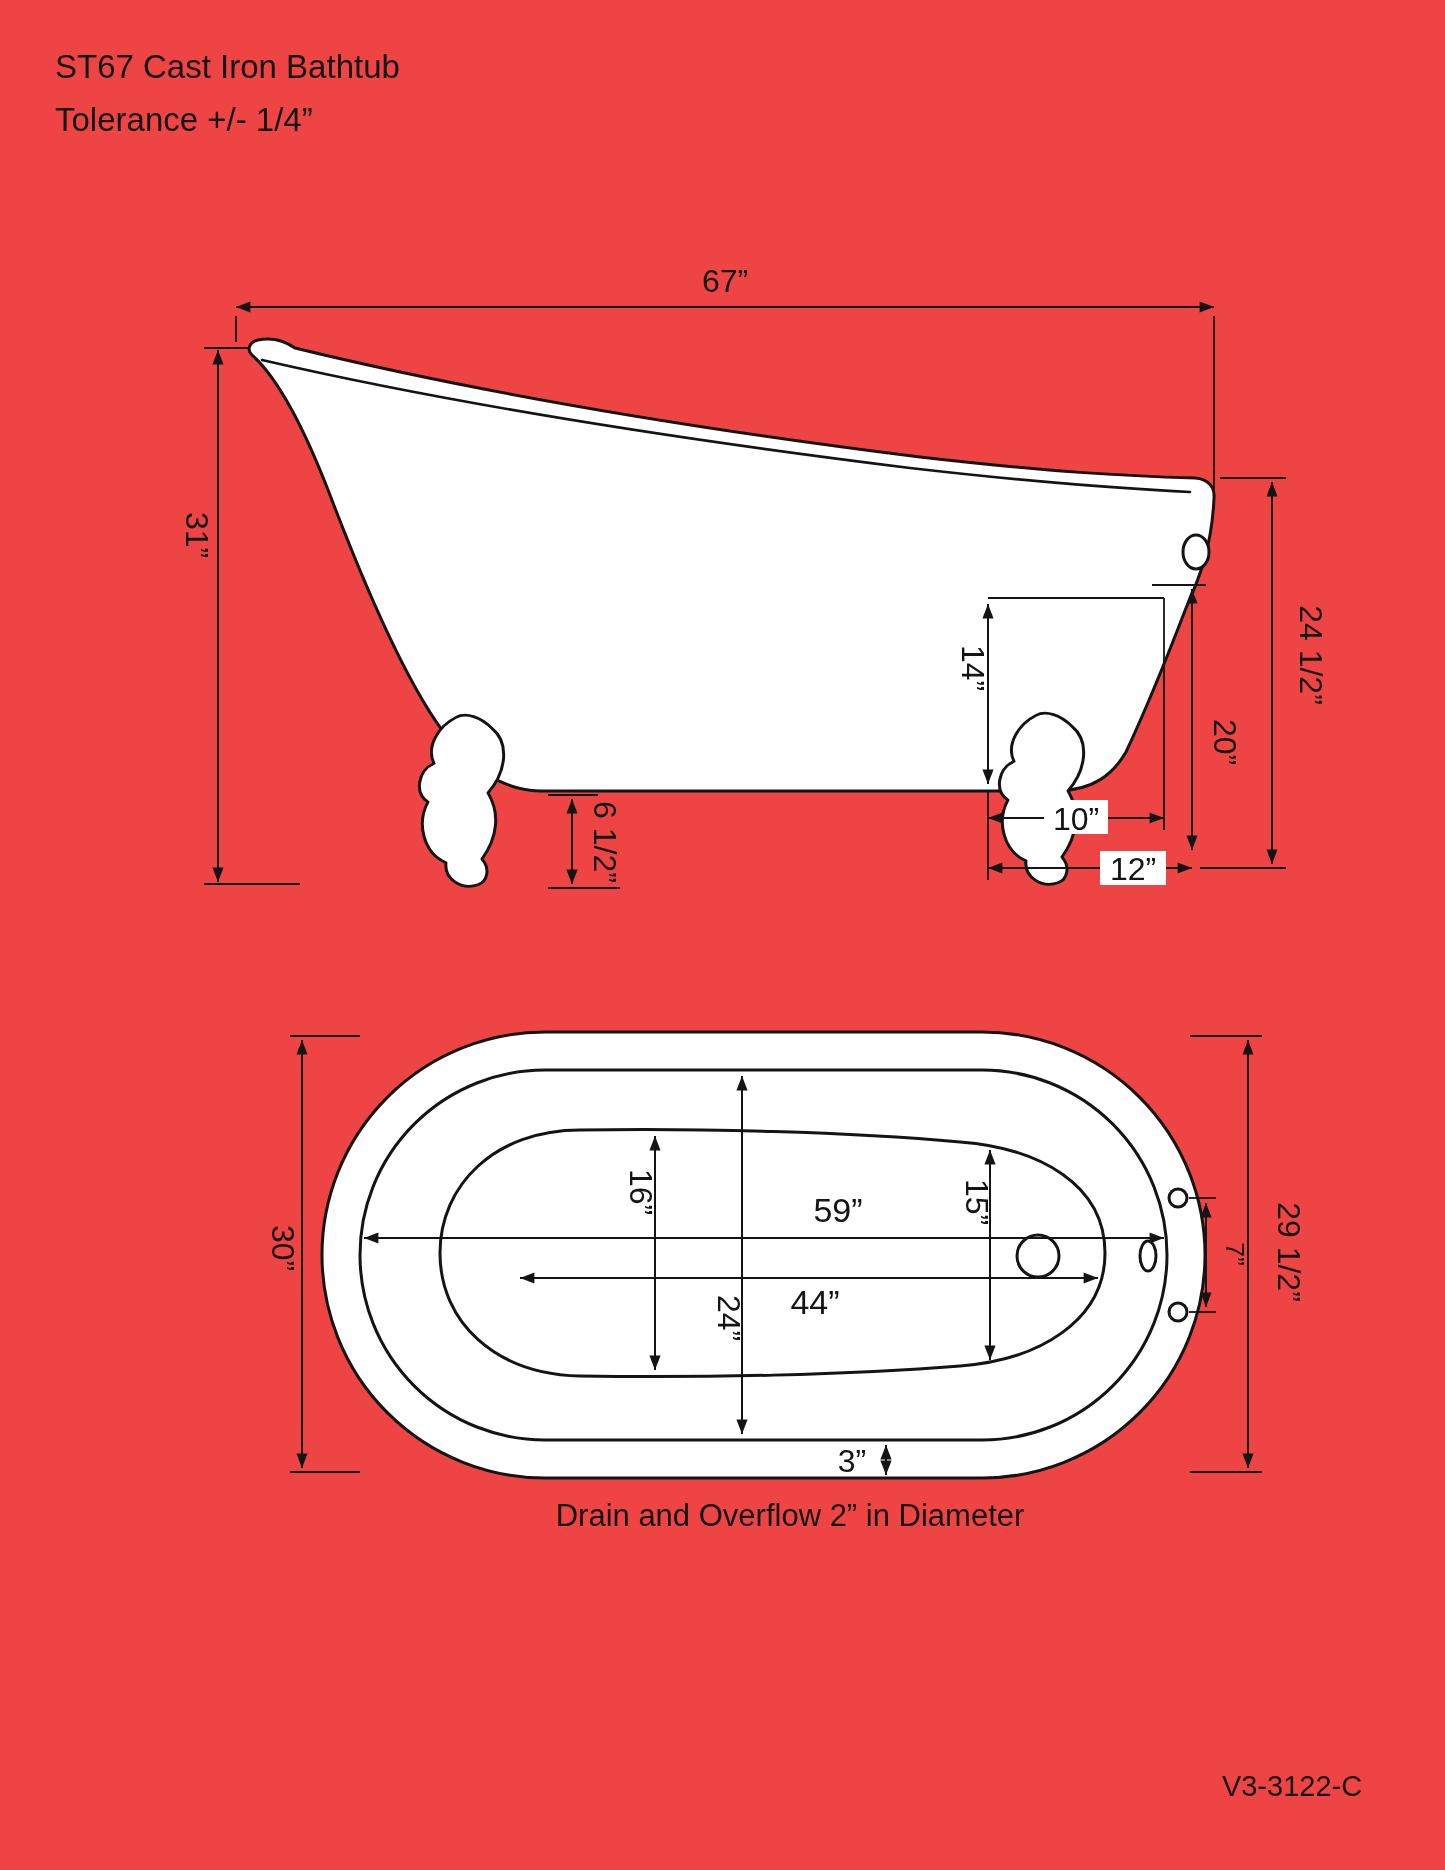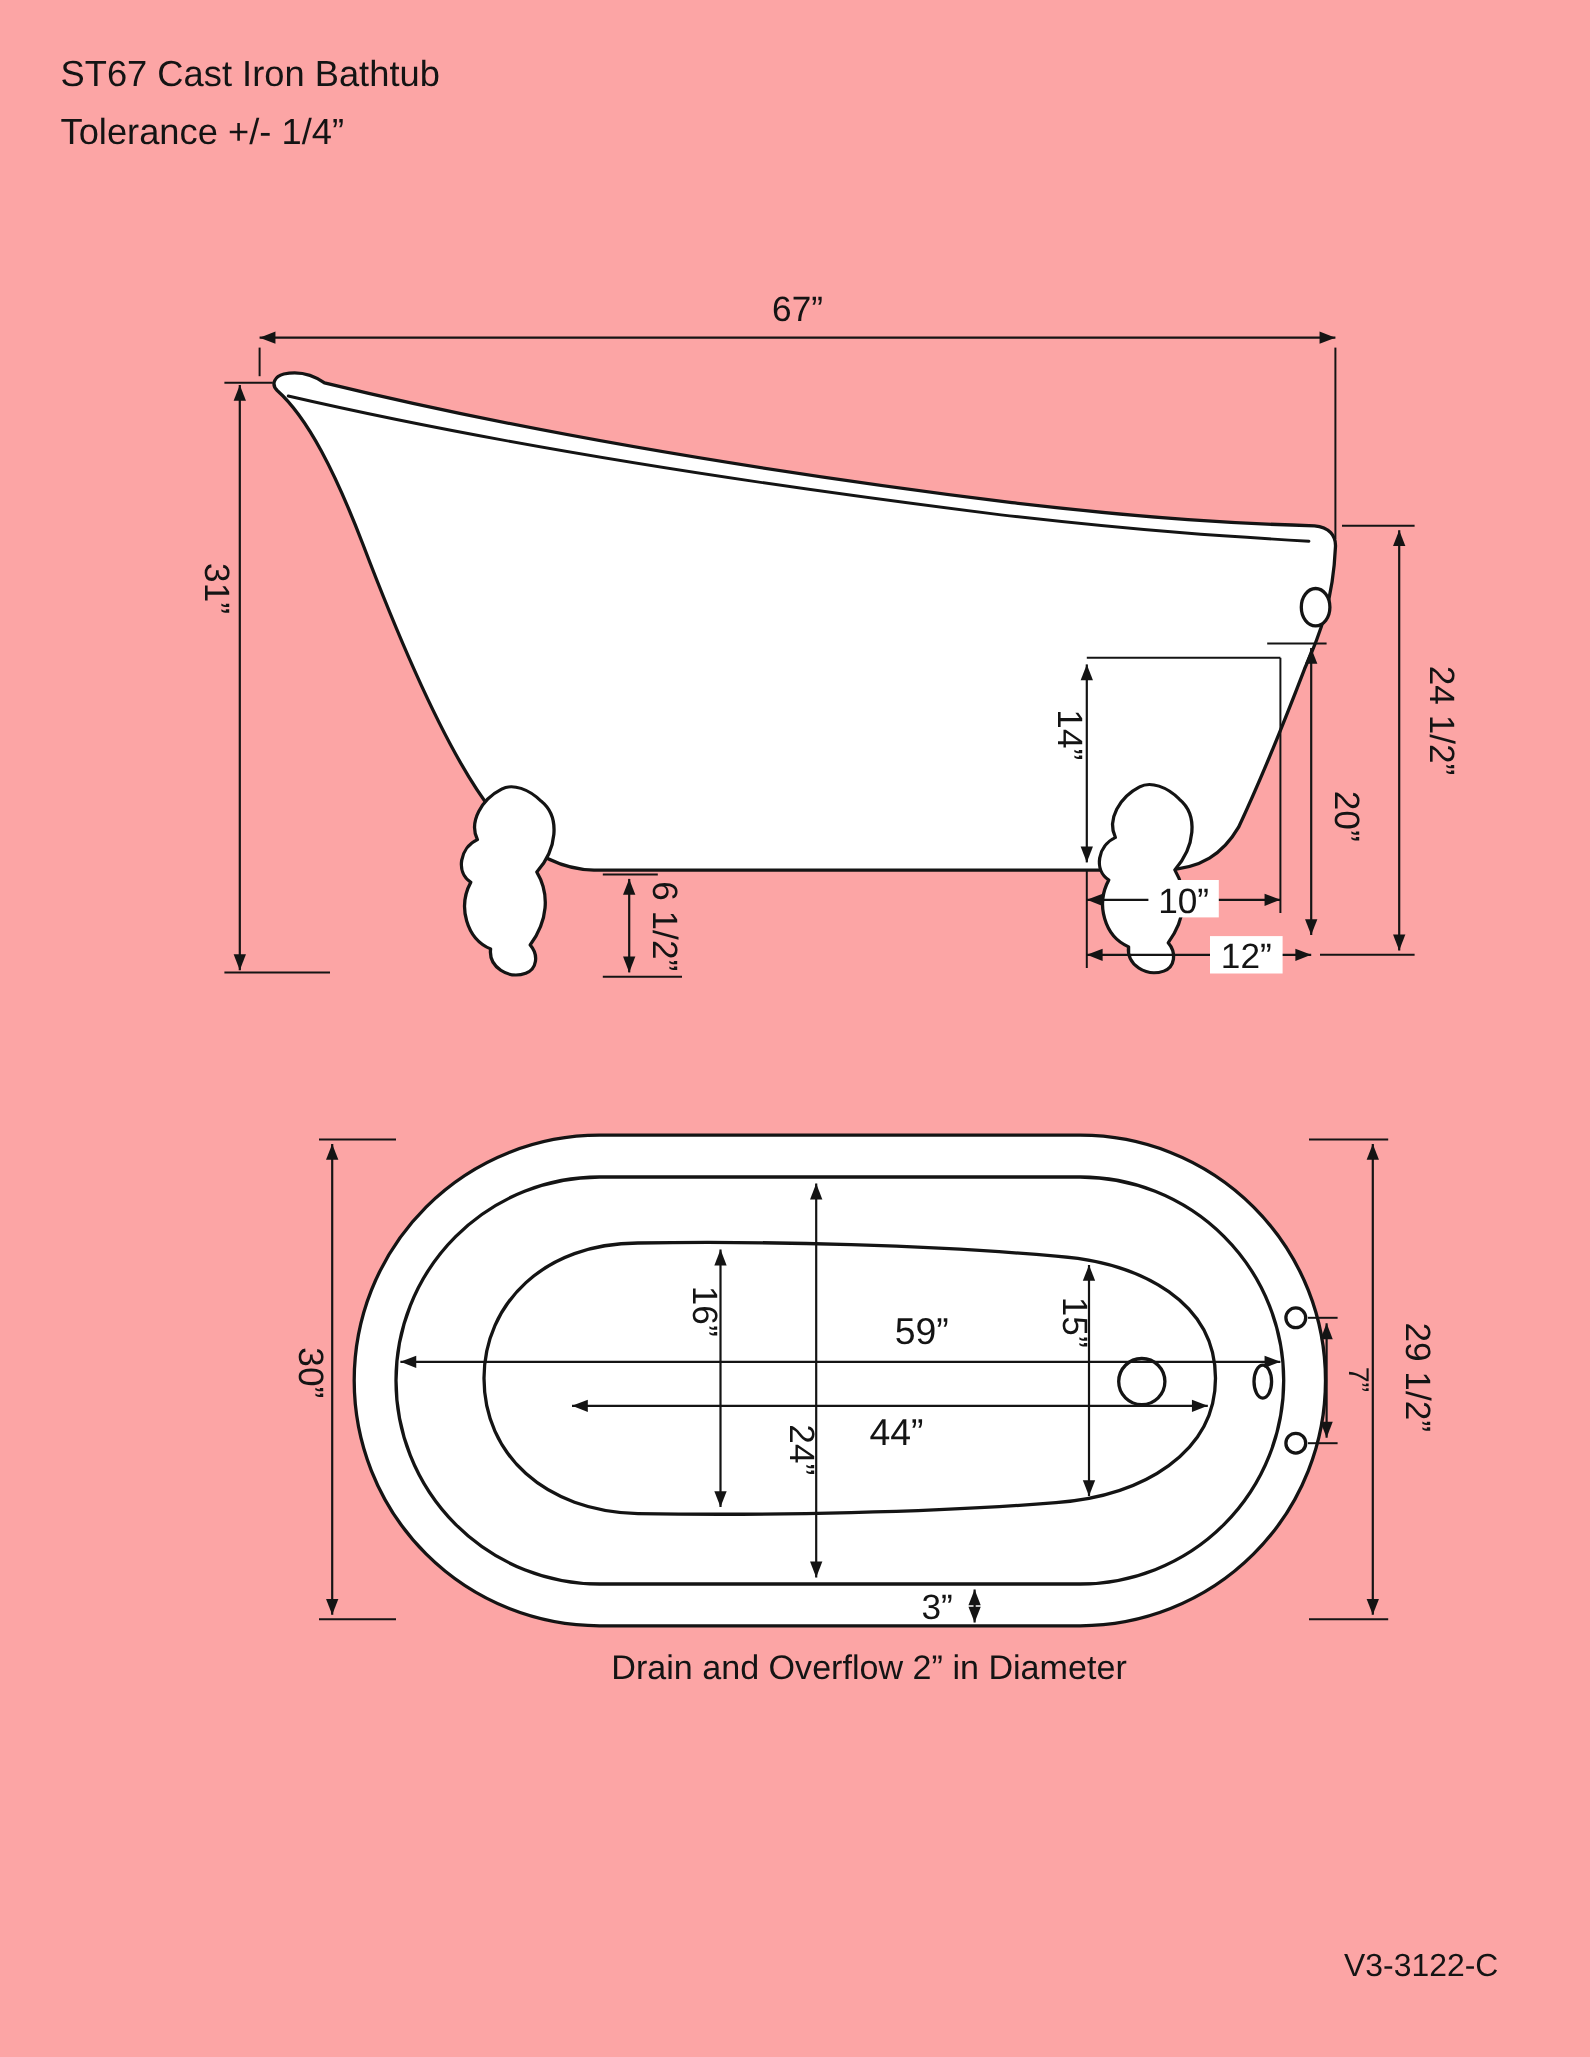--- a/index.html
+++ b/index.html
@@ -1,16 +1,16 @@
 <!DOCTYPE html>
 <html><head>
 <meta charset="utf-8">
 <style>
   html,body{margin:0;padding:0;background:#ffffff;}
-  .canvas{position:relative;width:1445px;height:1870px;background:#fca5a5;overflow:hidden;}
+  .canvas{position:relative;width:1445px;height:1870px;background:#ef4444;overflow:hidden;}
   svg{position:absolute;left:0;top:0;}
   .ol{fill:#ffffff;stroke:#141414;stroke-width:3;stroke-linejoin:round;stroke-linecap:round;}
   .thin{fill:none;stroke:#141414;stroke-width:2.6;stroke-linecap:round;}
   .dim{fill:none;stroke:#141414;stroke-width:2;}
   .ext{fill:none;stroke:#141414;stroke-width:1.8;}
   .mask{fill:#ffffff;stroke:none;}
   .lbl{font-family:"Liberation Sans",sans-serif;font-size:32px;fill:#141414;}
   .lbl-big{font-family:"Liberation Sans",sans-serif;font-size:34px;fill:#141414;}
   .lbl-sm{font-family:"Liberation Sans",sans-serif;font-size:26px;fill:#141414;}
   .title{font-family:"Liberation Sans",sans-serif;font-size:33px;fill:#141414;}

